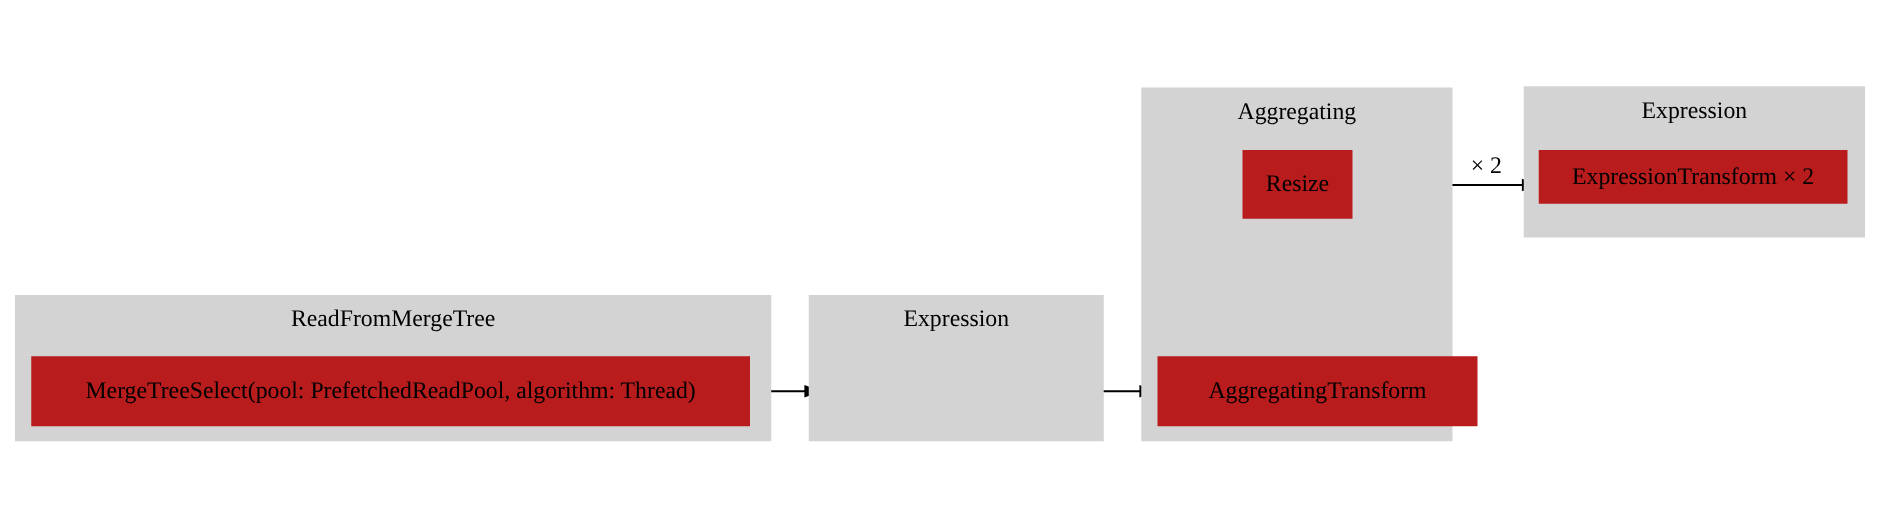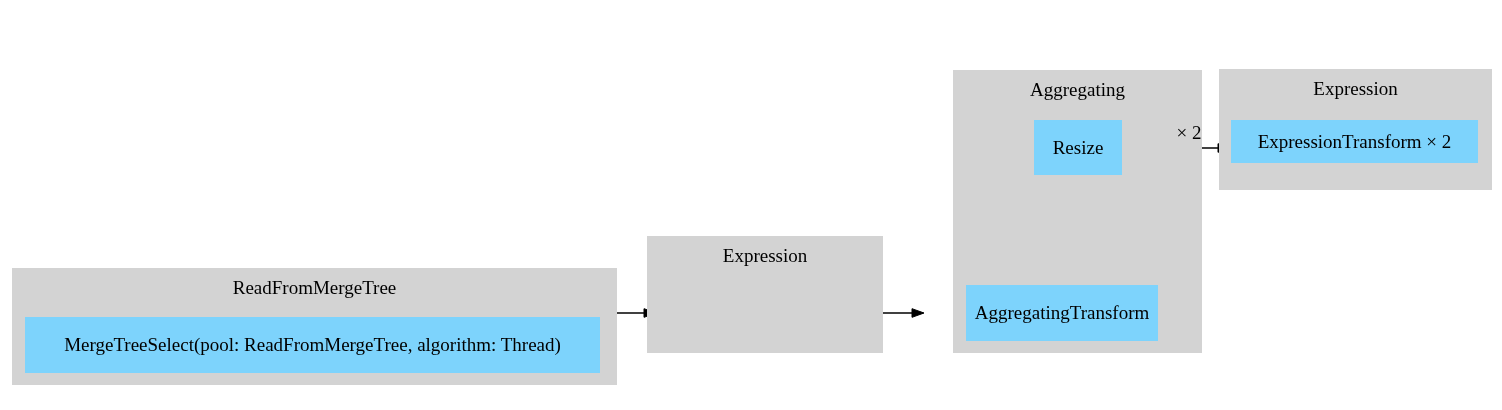--- a/index.html
+++ b/index.html
@@ -32,36 +32,36 @@
     position: absolute;
     top: 10px;
     left: 0;
     right: 0;
     text-align: center;
     line-height: 19px;
     white-space: nowrap;
   }
   .node {
     position: absolute;
-    background: #7dd3fc;
+    background: #b91c1c;
     display: flex;
     align-items: center;
     justify-content: center;
     white-space: nowrap;
     font-family: Liberation Serif, serif;
   }
   
-  .c-read  { left: 12px;   top: 236px; width: 605px; height: 117px; margin-top: 32px; }
+  .c-read  { left: 12px;   top: 236px; width: 605px; height: 117px; }
   .c-expr1 { left: 647px;  top: 236px; width: 236px; height: 117px; }
-  .c-aggr  { left: 913px;  top: 70px;  width: 249px; height: 283px; margin-left: 40px; }
+  .c-aggr  { left: 913px;  top: 70px;  width: 249px; height: 283px; }
   .c-expr2 { left: 1219px; top: 69px;  width: 273px; height: 121px; }
   
   .n-mergetree { left: 13px; top: 49px;  width: 575px; height: 56px; }
   .n-exprt1    { left: 11px; top: 49px;  width: 210px; height: 56px; }
-  .n-aggt      { left: 13px; top: 215px; width: 192px; height: 56px; }
+  .n-aggt      { left: 13px; top: 215px; width: 256px; height: 56px; }
   .n-resize    { left: 81px; top: 50px;  width: 88px;  height: 55px; }
   .n-exprt2    { left: 12px; top: 51px;  width: 247px; height: 43px; }
   .edge-label {
     position: absolute;
     left: 1189px;
     top: 133px;
     transform: translate(-50%, -50%);
     white-space: nowrap;
   }
   .edge-line {
@@ -94,21 +94,21 @@
       <polygon class="edge-head" points="1037,177 1032.7,189 1041.3,189"></polygon>
     </g>
     <g>
       <path class="edge-line" d="M1082,148 H1219"></path>
       <polygon class="edge-head" points="1230,148 1218,143.7 1218,152.3"></polygon>
     </g>
   </svg>
 
   <div class="cluster c-read">
     <div class="cluster-title">ReadFromMergeTree</div>
-    <div class="node n-mergetree">MergeTreeSelect(pool: ReadFromMergeTree, algorithm: Thread)</div>
+    <div class="node n-mergetree">MergeTreeSelect(pool: PrefetchedReadPool, algorithm: Thread)</div>
   </div>
 
   <div class="cluster c-expr1">
     <div class="cluster-title">Expression</div>
   </div>
 
   <div class="cluster c-aggr">
     <div class="cluster-title">Aggregating</div>
     <div class="node n-aggt">AggregatingTransform</div>
     <div class="node n-resize">Resize</div>

